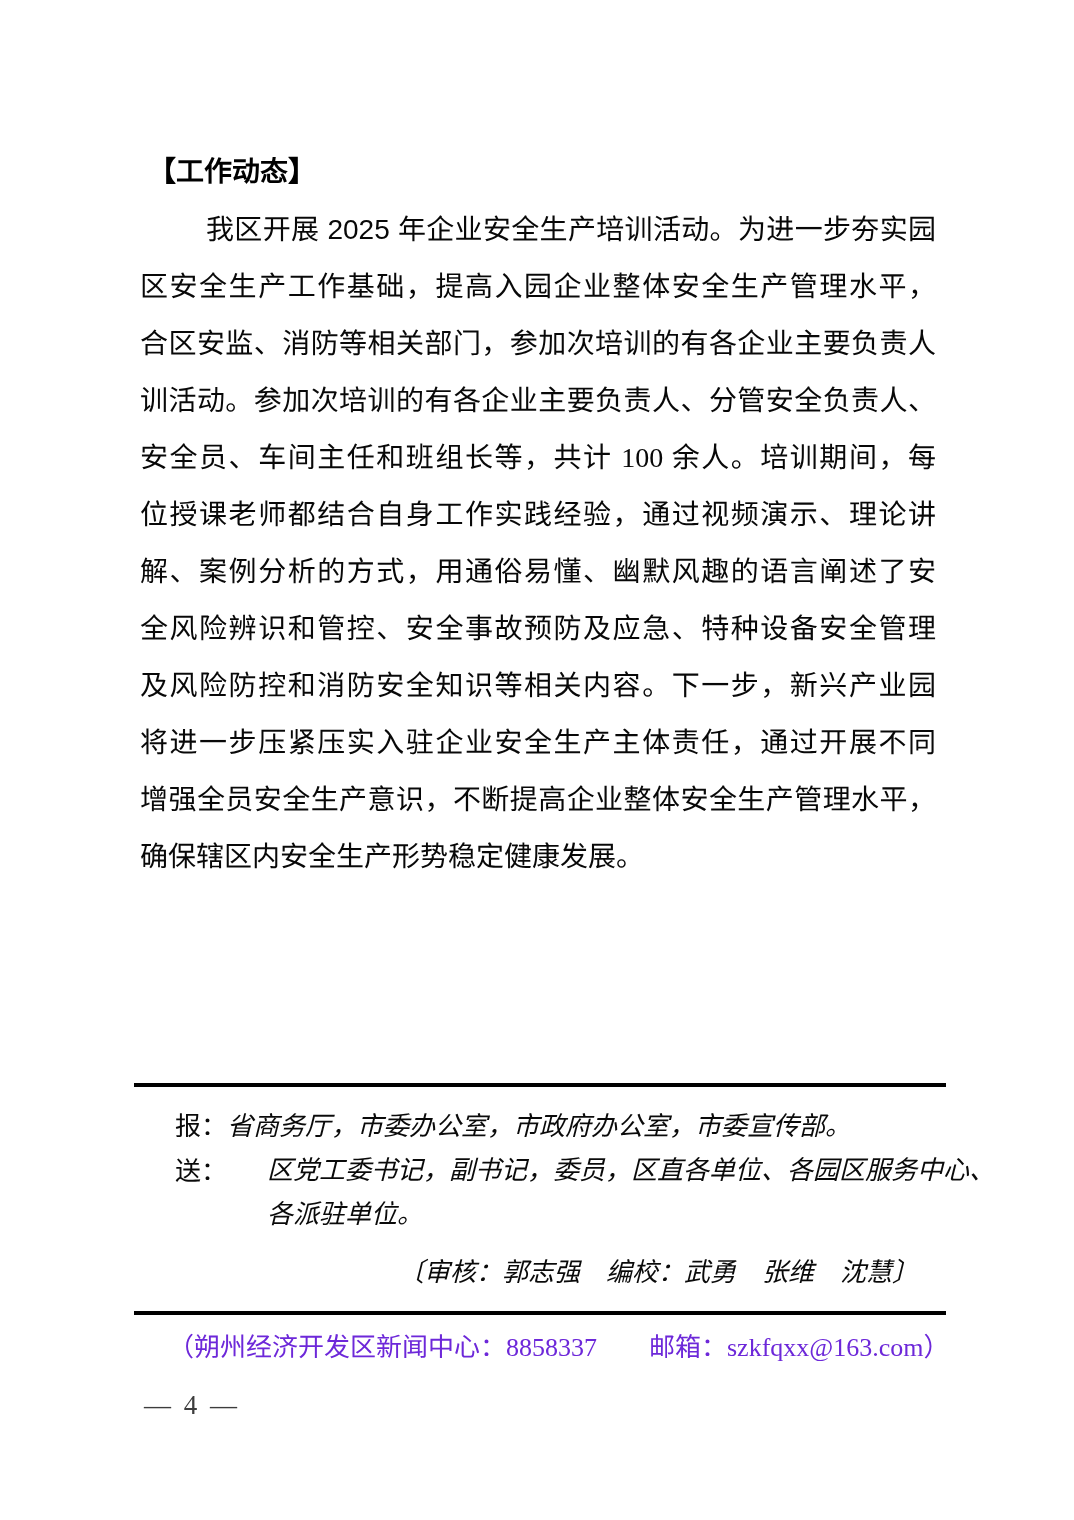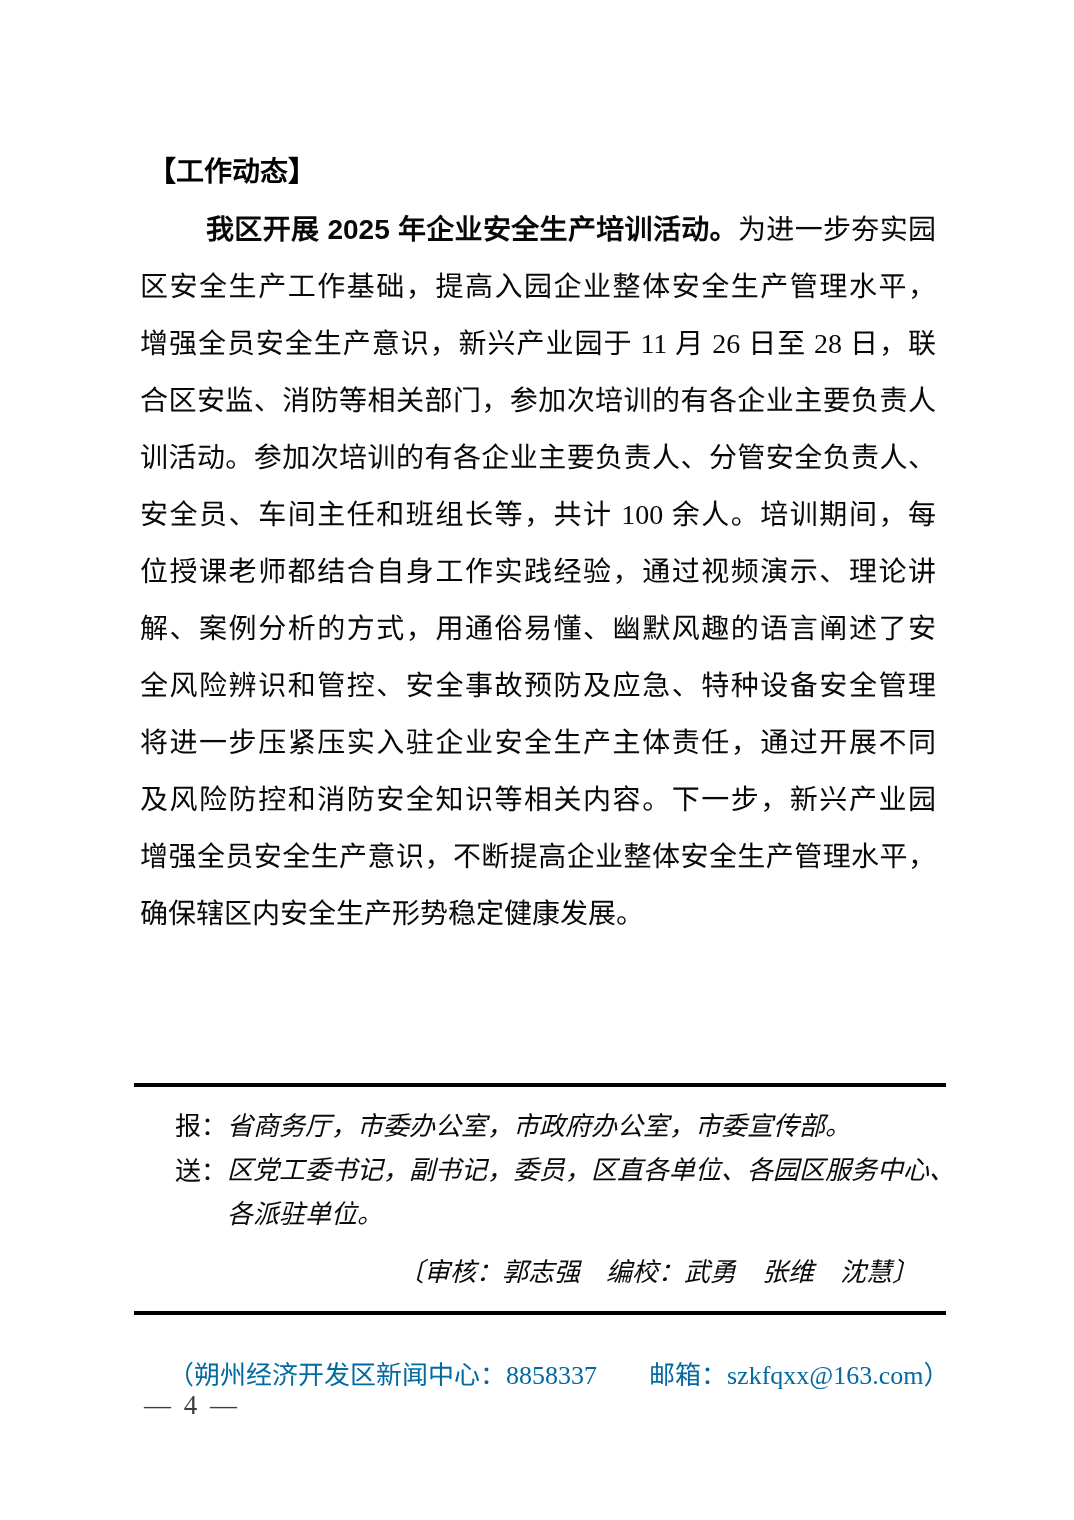--- a/index.html
+++ b/index.html
@@ -45,21 +45,21 @@
     text-align: justify;
     text-align-last: justify;
     white-space: nowrap;
     overflow: visible;
   }
   .article .first-line {
     text-indent: 66px;
   }
   .article .first-line .lead {
     font-family: "Liberation Sans", "DejaVu Sans", sans-serif;
-    font-weight: 700;
+    font-weight: 400;
   }
   .article .last-line {
     display: flex;
     justify-content: flex-start;
     text-align: left;
     text-align-last: auto;
   }
 
   
   .rule {
@@ -92,41 +92,41 @@
     white-space: nowrap;
   }
   .dist-text {
     flex: 0 0 auto;
     font-style: italic;
   }
   .dist-line {
     display: block;
     white-space: nowrap;
     line-height: 44px;
+    margin-left: 40px;
   }
   .audit-line {
     margin-top: 16px;
     text-align: right;
     padding-right: 18px;
     line-height: 40px;
     white-space: nowrap;
     font-style: italic;
   }
 
   
   .footer-contact {
     position: absolute;
     left: 168px;
     top: 1330px;
     width: 790px;
     font-size: 26px;
     line-height: 36px;
-    color: #0369a1;
+    color: #6d28d9;
     white-space: nowrap;
-    margin-top: 28px;
   }
   .page-number {
     position: absolute;
     left: 144px;
     top: 1390px;
     font-size: 27px;
     line-height: 30px;
     color: #3d3d3d;
     letter-spacing: 3px;
     white-space: nowrap;
@@ -137,29 +137,28 @@
 
 <div class="page">
 
   <div class="section-heading">【工作动态】</div>
 
   <div class="article">
     <div class="line first-line"><span class="lead">我区开展 2025 年企业安全生产培训活动。</span><span>为进一步夯实园</span></div>
 
     <div>
         <div class="line">区安全生产工作基础，提高入园企业整体安全生产管理水平，</div>
-        <div class="line">增强全员安全生产意识，新兴产业园于 11 月 26 日至 28 日，联</div>
         <div class="line">合区安监、消防等相关部门，参加次培训的有各企业主要负责人</div>
         <div class="line">训活动。参加次培训的有各企业主要负责人、分管安全负责人、</div>
         <div class="line">安全员、车间主任和班组长等，共计 100 余人。培训期间，每</div>
         <div class="line">位授课老师都结合自身工作实践经验，通过视频演示、理论讲</div>
         <div class="line">解、案例分析的方式，用通俗易懂、幽默风趣的语言阐述了安</div>
         <div class="line">全风险辨识和管控、安全事故预防及应急、特种设备安全管理</div>
+        <div class="line">及风险防控和消防安全知识等相关内容。下一步，新兴产业园</div>
         <div class="line">将进一步压紧压实入驻企业安全生产主体责任，通过开展不同</div>
-        <div class="line">及风险防控和消防安全知识等相关内容。下一步，新兴产业园</div>
         <div class="line">增强全员安全生产意识，不断提高企业整体安全生产管理水平，</div>
       </div>
 
     <div class="line last-line">
       <span>确保辖区内安全生产形势稳定健康发展。</span>
     </div>
   </div>
 
   <div class="rule rule-top"></div>
 

